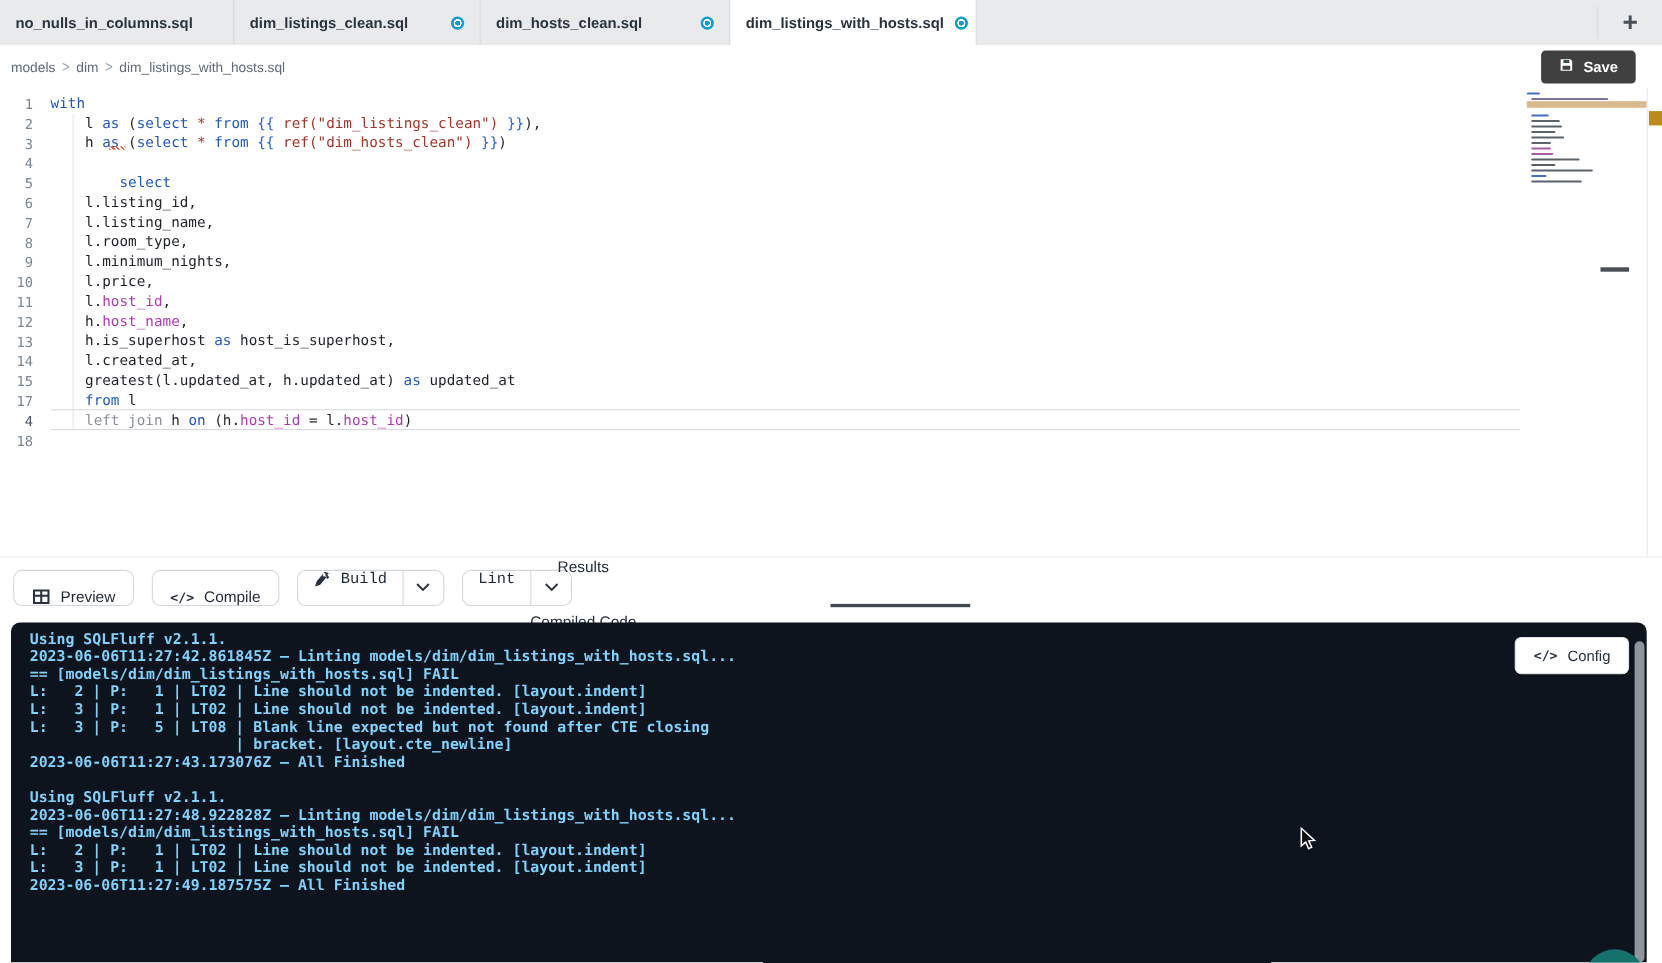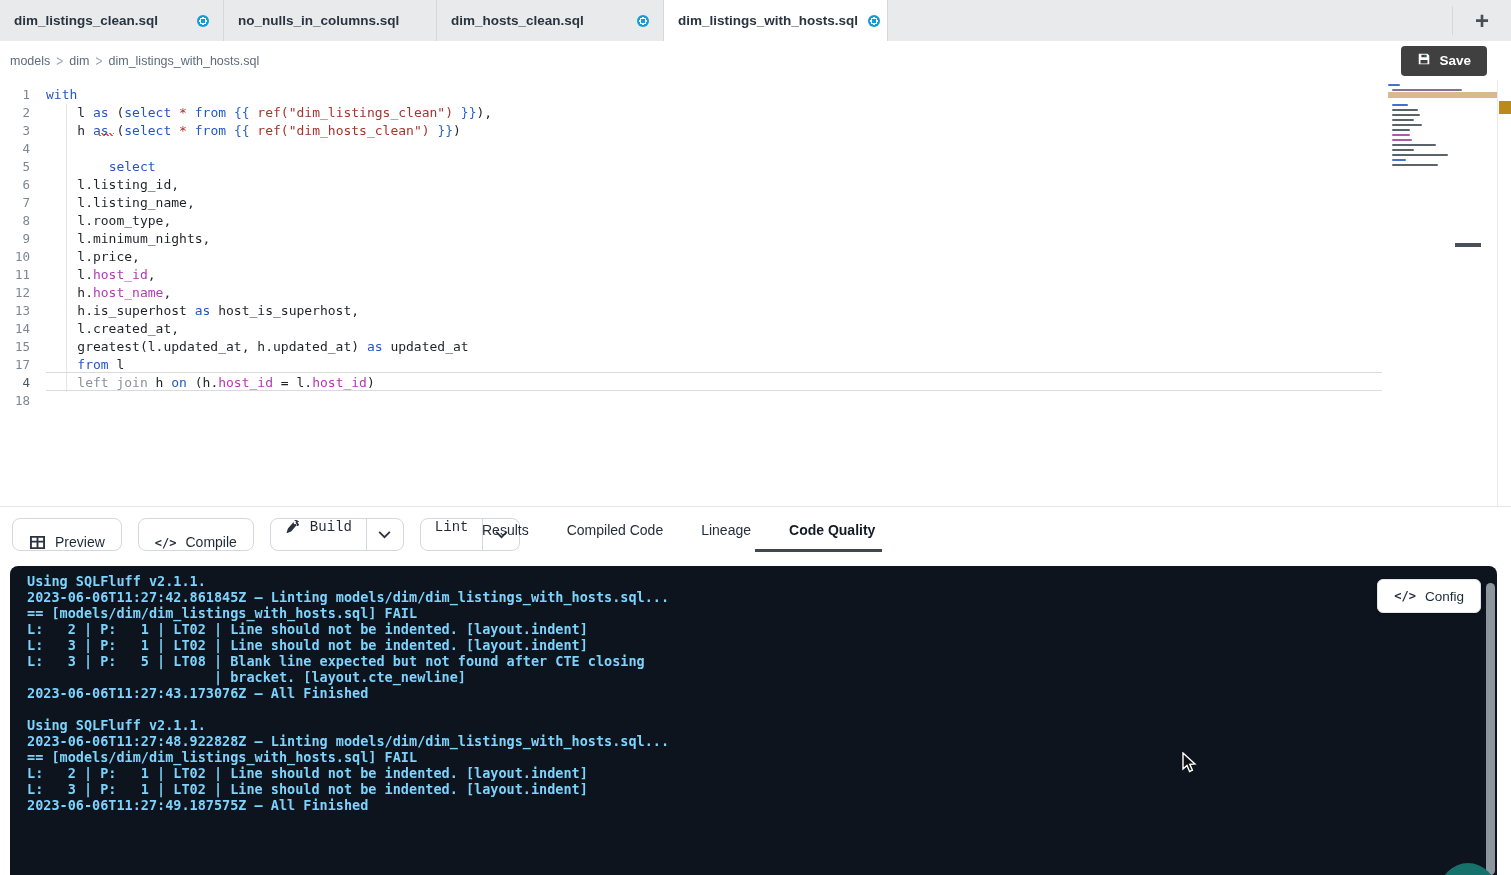--- a/index.html
+++ b/index.html
@@ -65,21 +65,21 @@
   .btn { display:flex; align-items:flex-end; gap:9px; height:33px; background:#fff;
          border:1px solid #d4d8dc; border-radius:8px; padding:0 16px; font-size:14px;
          color:#1f2a37; font-weight:400; cursor:pointer; font-family:"Liberation Sans",sans-serif; }
   .btn svg { display:block; }
   .split { display:flex; align-items:stretch; height:33px; border:1px solid #d4d8dc;
            border-radius:8px; overflow:hidden; background:#fff; }
   .split .main { display:flex; align-items:flex-start; gap:9px; padding:0 14px; font-size:14px;
                  color:#1f2a37; cursor:pointer;font-family:Liberation Mono, monospace; }
   .split .chev { display:flex; align-items:center; justify-content:center; width:37px;
                  border-left:1px solid #d4d8dc; cursor:pointer; }
-  .ptabs { position:absolute; left:480px; top:507px; height:46px; display:flex; gap:34px; align-items:center; }
+  .ptabs { position:absolute; left:480px; top:507px; height:46px; display:flex; gap:34px; align-items:center;flex-direction:column; }
   .ptab { font-size:14px; color:#242e3c; cursor:pointer; padding:0 2px; }
   .ptab.active { font-weight:700; color:#131b26; }
   .ptab-underline { position:absolute; left:755px; top:549px; width:127px; height:3px; background:#3f4852; }
 
   
   .terminal { position:absolute; left:10px; top:566px; width:1487px; height:309px;
               background:#0e141e; border-radius:8px 8px 0 0; }
   .term-pre { position:absolute; left:17px; top:7px; white-space:pre;
               font-family:"DejaVu Sans Mono", monospace; font-size:13.5px; font-weight:700;
               line-height:16px; color:#7dd3fc; }
@@ -95,26 +95,26 @@
   .mouse-cursor { position:absolute; left:1180px; top:752px; pointer-events:none; }
   .mono-glyph { font-family:"DejaVu Sans Mono",monospace; font-weight:700; font-size:12px; color:#2a3340; }
 </style>
 </head>
 <body>
 
 <div class="stage">
 
   <div class="tabbar">
     <div id="file-tabs" style="display:flex;align-items:stretch;">
+        <div class="ftab ">
+          <span>no_nulls_in_columns.sql</span>
+        </div>
         <div class="ftab w2">
           <span>dim_listings_clean.sql</span>
           <span class="dirty-dot"></span>
-        </div>
-        <div class="ftab ">
-          <span>no_nulls_in_columns.sql</span>
         </div>
         <div class="ftab w3">
           <span>dim_hosts_clean.sql</span>
           <span class="dirty-dot"></span>
         </div>
         <div class="ftab w4 active">
           <span>dim_listings_with_hosts.sql</span>
           <span class="dirty-dot"></span>
         </div>
       </div>

